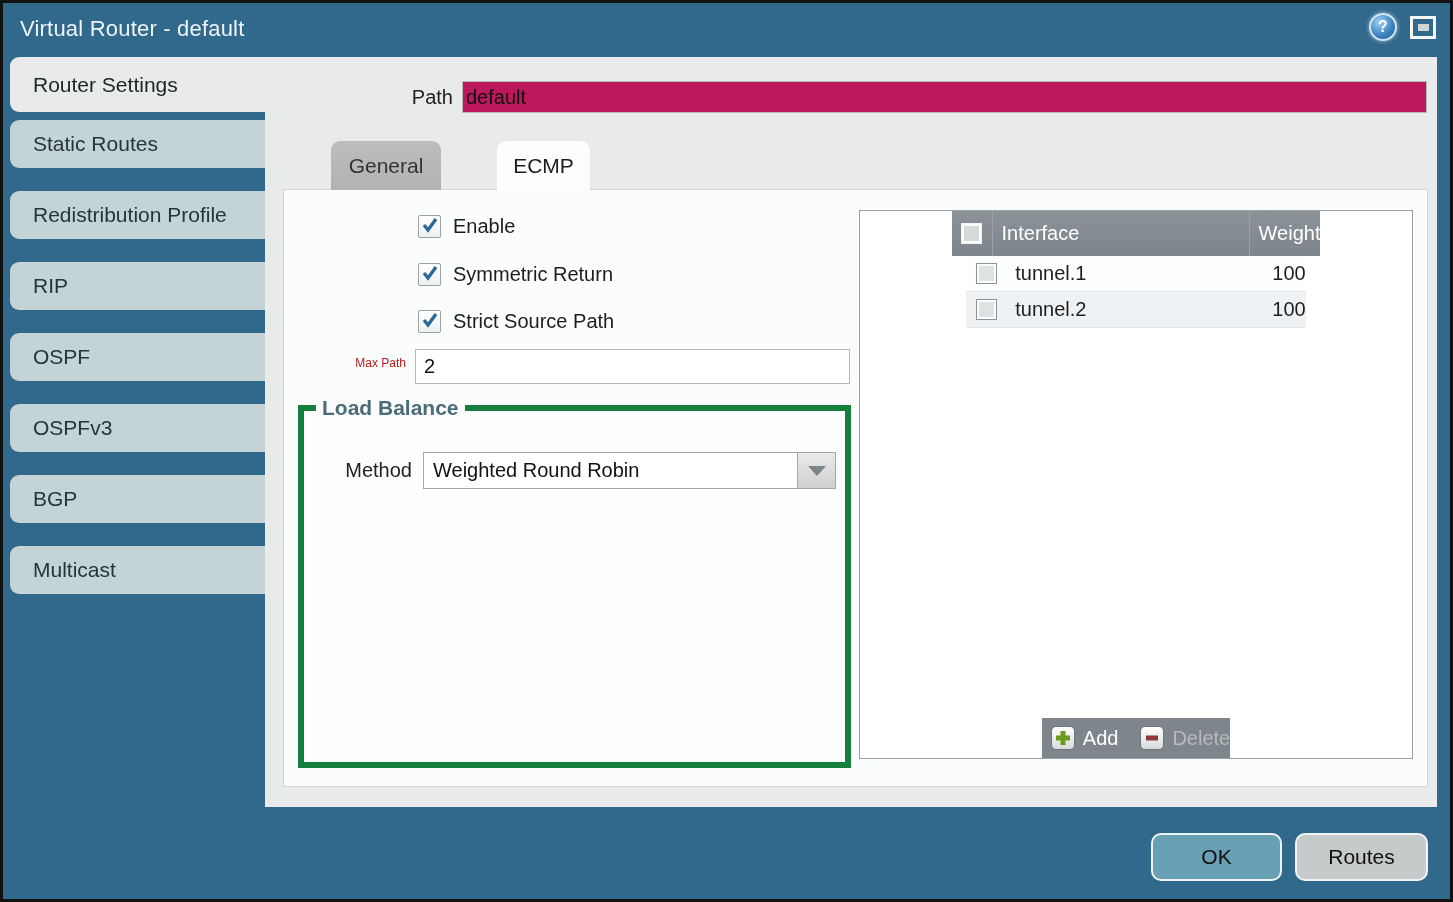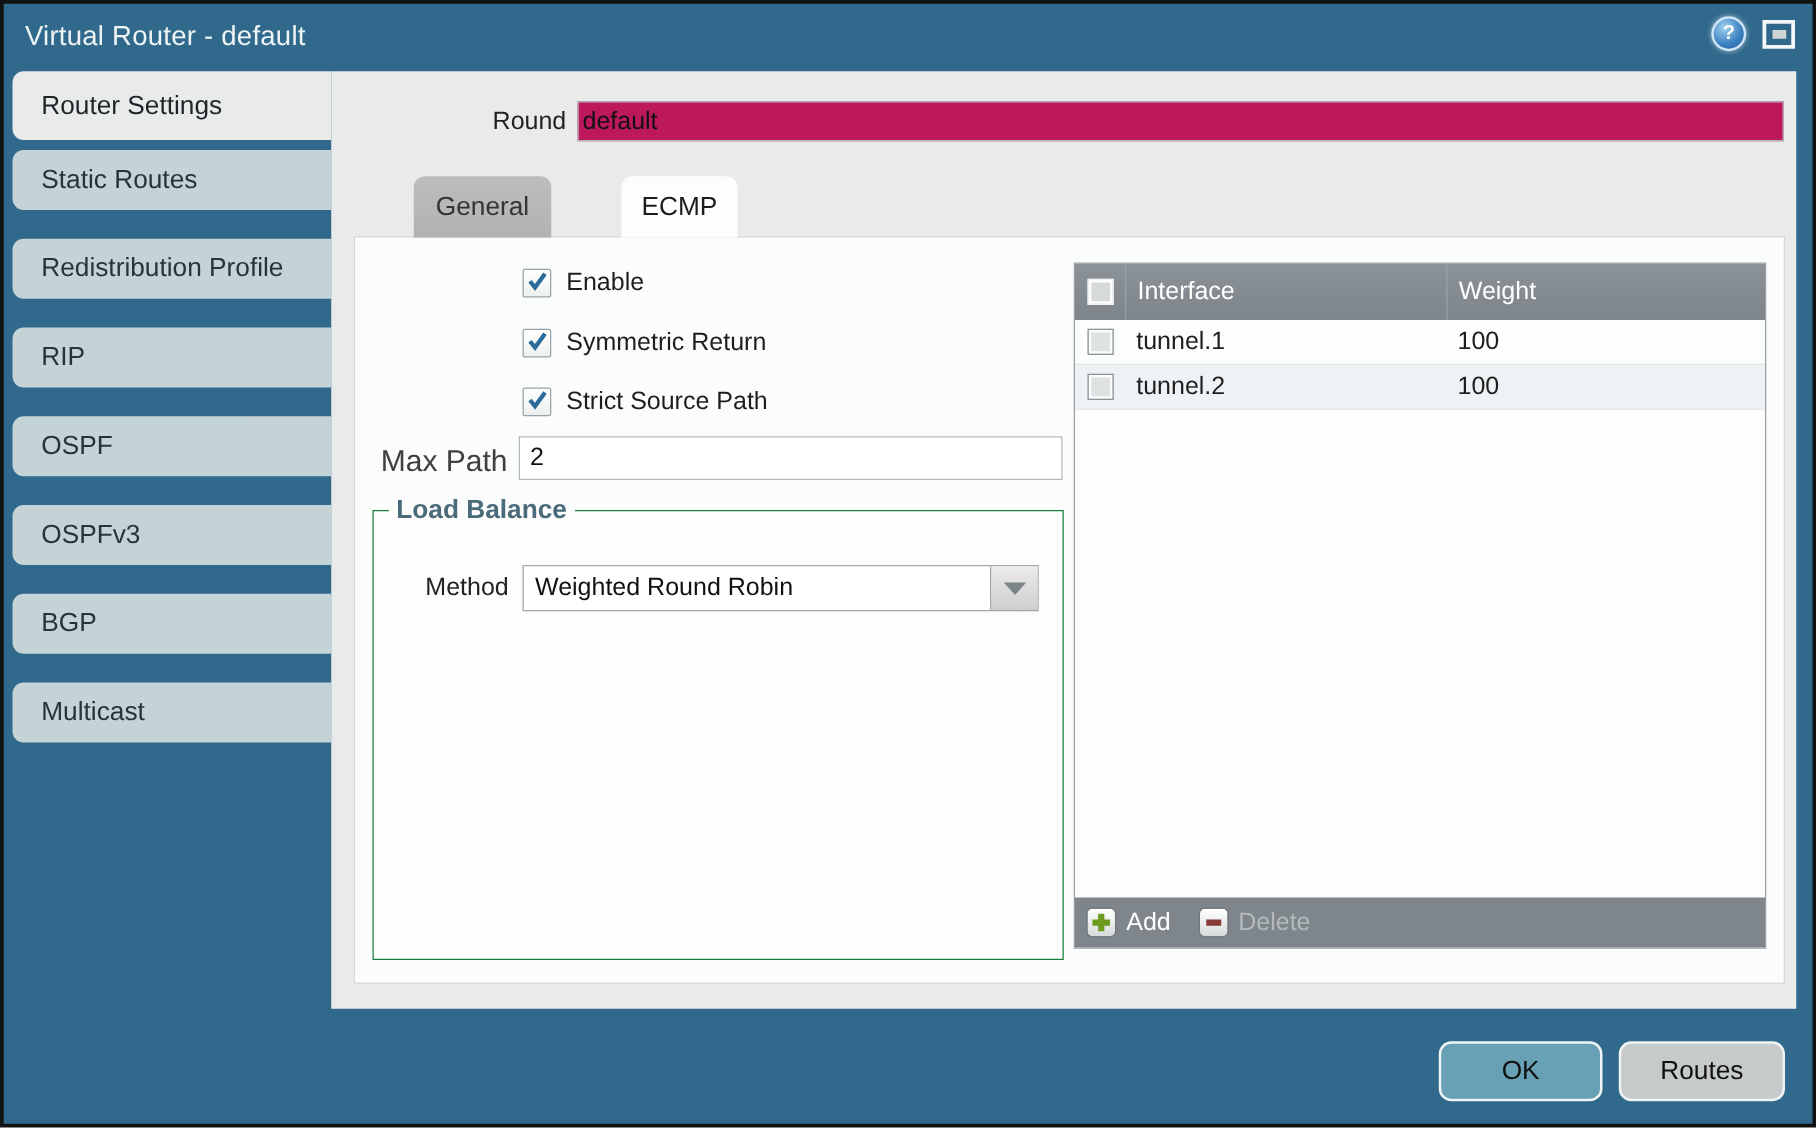--- a/index.html
+++ b/index.html
@@ -41,35 +41,35 @@
 
   
   .content { position:absolute; top:132px; left:18px; right:9px; bottom:20px; background:#fbfcfc; border:1px solid #d4d6d6; }
 
   
   .cb-row { position:absolute; left:134px; display:flex; align-items:center; gap:12px; height:26px; }
   .checkbox { width:23px; height:23px; background:linear-gradient(#ffffff,#eef0f0); border:1px solid #98a2a7; border-radius:2px; display:flex; align-items:center; justify-content:center; cursor:pointer; }
   .checkbox svg { margin-top:-3px; }
   .cb-label { font-size:20px; color:#1d1d1d; }
 
-  .maxpath-label { position:absolute; left:0; top:166px; width:122px; text-align:right; font-size:24px; color:#404040;padding-left:20px; }
+  .maxpath-label { position:absolute; left:0; top:166px; width:122px; text-align:right; font-size:12px; color:#b91c1c;padding-left:20px; }
   .maxpath-input { position:absolute; left:131px; top:159px; width:435px; height:35px; border:1px solid #b4b9bb; background:#fff; font-size:20px; padding-left:8px; font-family:"Liberation Sans",sans-serif; color:#111; }
 
   
-  .lb-fieldset { position:absolute; left:14px; top:206px; width:553px; height:372px; border:1px solid #15803d; background:#fdfdfd; }
+  .lb-fieldset { position:absolute; left:14px; top:206px; width:553px; height:372px; border:6px solid #15803d; background:#fdfdfd; }
   .lb-fieldset legend { margin-left:12px; padding:0 6px; font-size:21px; font-weight:bold; color:#4a6b79; }
   .method-row { display:flex; align-items:center; margin-top:32px; }
   .method-label { width:119px; text-align:right; font-size:20px; color:#222; padding-right:11px; }
   .dropdown { width:413px; height:37px; border:1px solid #a2a8ab; background:#fff; display:flex; align-items:center; cursor:pointer; }
   .dropdown-value { flex:1; font-size:20px; color:#111; padding-left:9px; }
   .dropdown-btn { width:38px; align-self:stretch; background:linear-gradient(#ebebeb,#cfcfcf); border-left:1px solid #a2a8ab; display:flex; align-items:center; justify-content:center; cursor:pointer; }
   .dropdown-btn .tri { width:0; height:0; border-left:9px solid transparent; border-right:9px solid transparent; border-top:10px solid #7c858a; }
 
   
-  .table-panel { position:absolute; left:575px; top:20px; width:554px; bottom:27px; display:flex; flex-direction:column; border:1px solid #9aa0a4; background:#fff; }
+  .table-panel { position:absolute; left:575px; top:20px; width:554px; bottom:27px; display:flex; flex-direction:column; border:1px solid #9aa0a4; background:#fff;align-items:center; }
   .t-header { height:45px; background:linear-gradient(#8b9399,#7d858b); display:flex; align-items:center; color:#fff; font-size:20px; flex:none; }
   .t-row { height:36px; display:flex; align-items:center; font-size:20px; color:#1e1e1e; border-bottom:1px solid #e3e6e8; flex:none; }
   .t-row.odd  { background:#fcfdfd; }
   .t-row.even { background:#eff2f4; }
   .col-cb { width:40px; display:flex; align-items:center; justify-content:center; flex:none; }
   .col-if { width:257px; padding-left:9px; flex:none; }
   .col-wt { flex:1; padding-left:9px; }
   .t-header .col-if, .t-header .col-wt { border-left:1px solid #9aa1a6; align-self:stretch; display:flex; align-items:center; }
   .t-cb { width:21px; height:21px; background:#dfe2e3; border:1px solid #8d9499; box-shadow:inset 0 0 0 2px #fcfcfc; cursor:pointer; }
   .t-header .t-cb { border:1px solid #f2f3f3; box-shadow:inset 0 0 0 2px #fdfdfd; background:#d7dadb; }
@@ -127,21 +127,21 @@
         <span>BGP</span>
       </div>
     <div class="side-item">
         <span>Multicast</span>
       </div>
   </div>
 
   <div class="main">
 
     <div class="name-row">
-      <div class="name-label">Round</div>
+      <div class="name-label">Path</div>
       <input class="name-input" type="text" value="default" style="">
     </div>
 
     <div class="tabs">
       <div class="tab inactive">
           <span>General</span>
         </div>
       <div class="tab active">
           <span>ECMP</span>
         </div>

